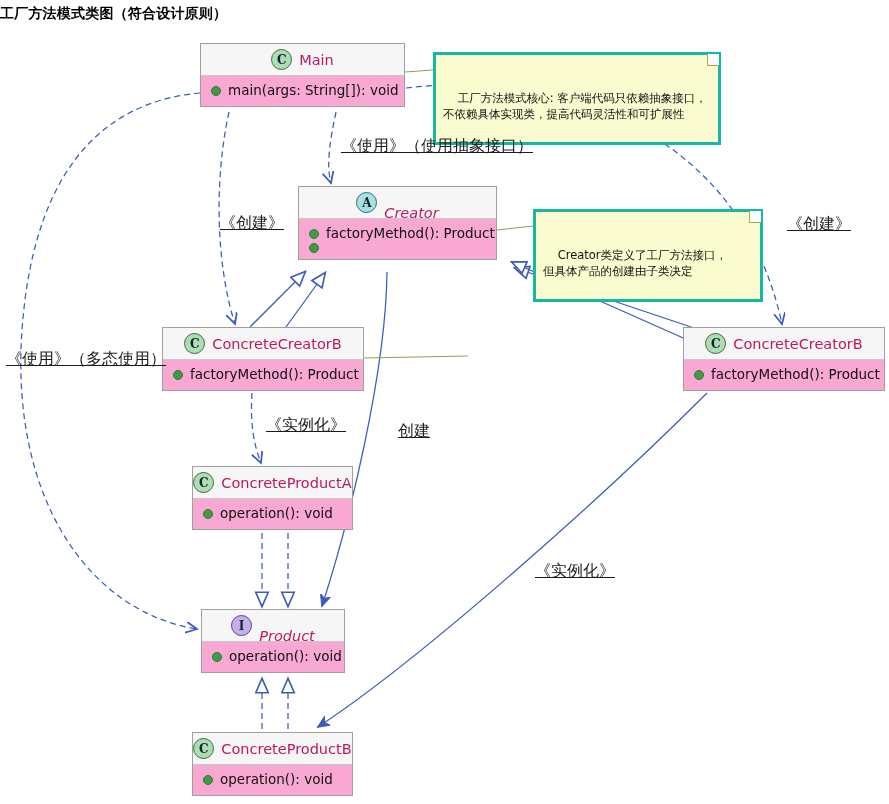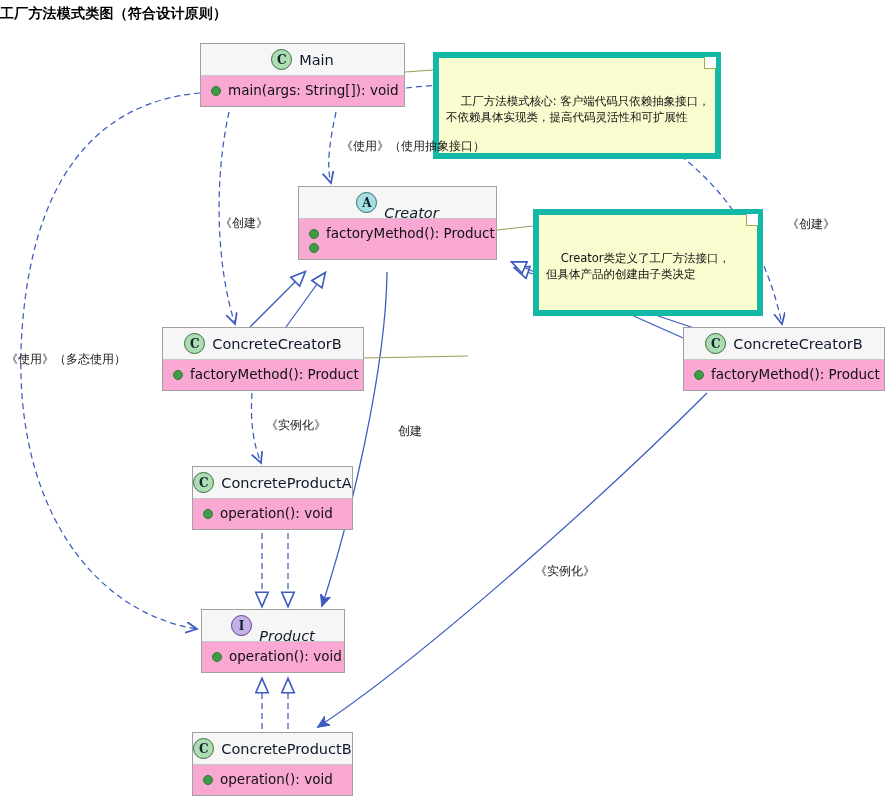--- a/index.html
+++ b/index.html
@@ -10,44 +10,44 @@
   .diagram-title{
     position:absolute;left:0;top:5px;width:889px;text-align:left;
     font-size:14px;font-weight:bold;color:#000;letter-spacing:0.2px;
   }
 
   
   .node{position:absolute;box-sizing:border-box;border:1px solid #a0a0a0;background:#fbfbfb;
         box-shadow:0 0 0 0 rgba(0,0,0,0);}
   .node .hdr{display:flex;align-items:center;justify-content:center;gap:7px;
         height:31px;padding:0 12px;border-bottom:1px solid #c8c8c8;background:#f6f6f6;}
-  .node .hdr .nm{font-size:14.5px;color:#0f172a;white-space:nowrap;}
+  .node .hdr .nm{font-size:14.5px;color:#be185d;white-space:nowrap;}
   .node.abstract .hdr .nm,.node.iface .hdr .nm{font-style:italic;margin-top:20px;}
   .node .cmpt{padding:5px 10px 6px 10px;background:#f9a8d4;}
   .node .mrow{display:flex;align-items:center;gap:7px;font-size:13.5px;color:#111;
         line-height:19px;white-space:nowrap;}
   .vis{width:8px;height:8px;border-radius:50%;background:#3f9b45;flex:0 0 8px;
         border:1px solid #2e7a34;}
 
   .cicon{width:19px;height:19px;border-radius:50%;display:flex;align-items:center;
         justify-content:center;font-size:12px;font-weight:bold;flex:0 0 19px;
         font-family:"DejaVu Serif","Liberation Serif",serif;}
   .cicon.c{background:#adddb2;border:1.4px solid #3b6b3e;color:#123;}
   .cicon.a{background:#a8dfe0;border:1.4px solid #2d6f75;color:#123;}
   .cicon.i{background:#c5b0e8;border:1.4px solid #5a3f91;color:#123;}
 
   
-  .note{position:absolute;box-sizing:border-box;background:#fbfbd0;border:6px solid #14b8a6;
-        font-size:11.5px;color:#111;line-height:15.5px;padding:5px 8px 12px 7px;white-space:pre;}
+  .note{position:absolute;box-sizing:border-box;background:#fbfbd0;border:3px solid #14b8a6;
+        font-size:11.5px;color:#111;line-height:15.5px;padding:5px 8px 4px 7px;white-space:pre;}
   .note .fold{position:absolute;top:-1px;right:-1px;width:11px;height:11px;
         background:#fff;border-left:1px solid #a9a945;border-bottom:1px solid #a9a945;}
 
   
-  .elabel{position:absolute;font-size:12px;color:#1b1b1b;white-space:nowrap;
-        background:transparent;line-height:14px;}
+  .elabel{position:absolute;font-size:16px;color:#1b1b1b;white-space:nowrap;
+        background:transparent;line-height:14px;text-decoration:underline;}
 </style>
 </head>
 <body>
 
 <div id="stage">
 
   <div class="diagram-title">工厂方法模式类图（符合设计原则）</div>
 
   <svg id="diagram" viewBox="0 0 889 804" xmlns="http://www.w3.org/2000/svg">
     <defs>

